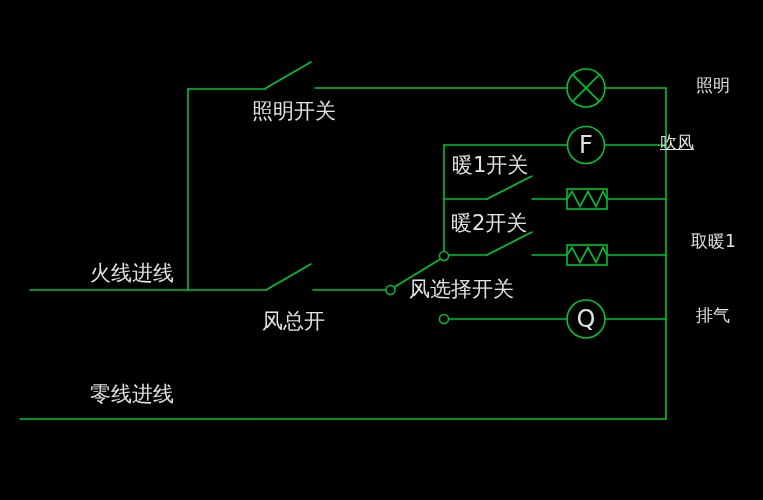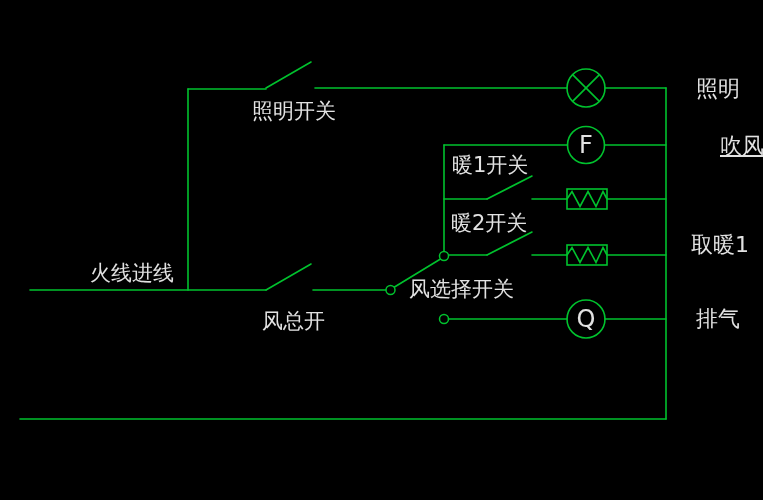--- a/index.html
+++ b/index.html
@@ -26,21 +26,21 @@
     text-anchor:middle;
   }
   .lbl{
     position:absolute;
     color:var(--text);
     font-size:21px;
     line-height:1.15;
     white-space:nowrap;
     letter-spacing:0px;
   }
-  .lbl-right{font-size:22px;}
+  .lbl-right{font-size:17px;}
 </style>
 </head>
 <body>
 
 <div class="stage">
 
   <svg width="763" height="500" viewBox="0 0 763 500" aria-hidden="true">
 
     <path class="wire" d="M30 290 H266"></path>
     <path class="wire" d="M266 290 L311 264"></path>
@@ -89,19 +89,20 @@
 
     <path class="wire" d="M20 419 H666"></path>
   </svg>
 
   <div class="lbl" style="left:252px;top:99px;">照明开关</div>
   <div class="lbl" style="left:90px;top:261px;">火线进线</div>
   <div class="lbl" style="left:262px;top:309px;">风总开</div>
   <div class="lbl" style="left:452px;top:153px;">暖1开关</div>
   <div class="lbl" style="left:451px;top:211px;">暖2开关</div>
   <div class="lbl" style="left:409px;top:277px;text-align:right;">风选择开关</div>
+  <div class="lbl" style="left:90px;top:382px;">零线进线</div>
 
   <div class="lbl lbl-right" style="left:696px;top:76px;">照明</div>
-  <div class="lbl lbl-right" style="left:720px;top:133px;text-decoration:underline;">吹风</div>
+  <div class="lbl lbl-right" style="left:660px;top:133px;text-decoration:underline;">吹风</div>
   <div class="lbl lbl-right" style="left:691px;top:186px;margin-top:46px;">取暖1</div>
   <div class="lbl lbl-right" style="left:696px;top:306px;">排气</div>
 
 </div>
 
 </body></html>

